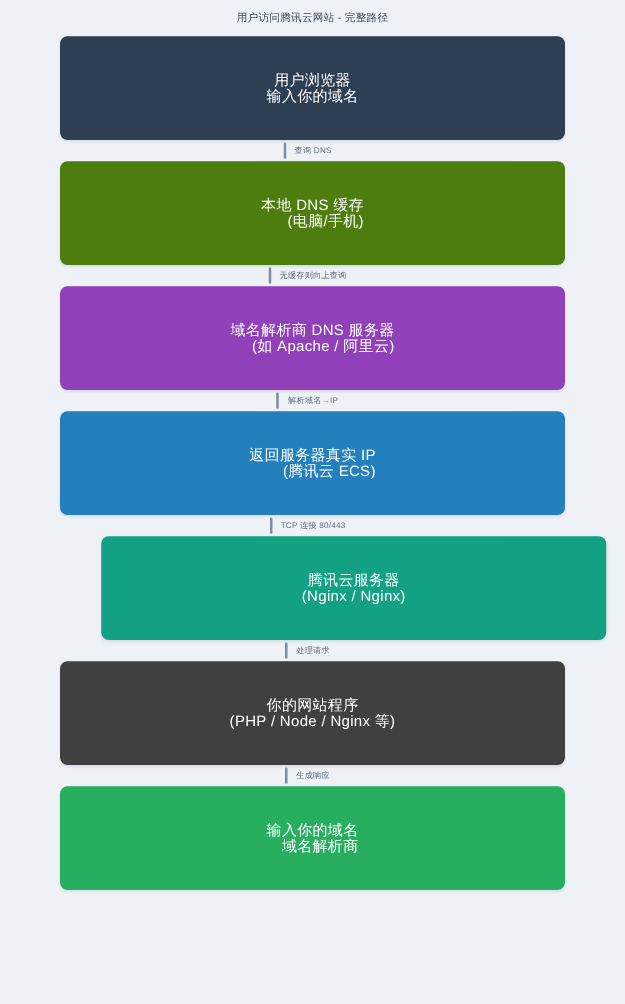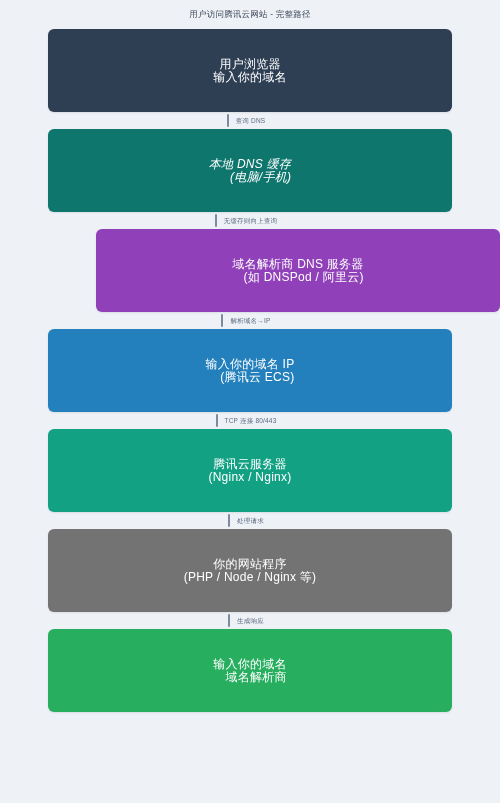--- a/index.html
+++ b/index.html
@@ -104,77 +104,77 @@
       </div>
     </div>
 
     <div class="connector">
       <div class="connector-inner">
         <span class="connector-bar"></span>
         <span class="connector-label">查询 DNS</span>
       </div>
     </div>
 
-    <div class="node" style="background: #0f766e; font-style: italic;">
+    <div class="node" style="background: #4d7c0f;">
       <div class="node-text">
         <span class="line1">本地 DNS 缓存</span>
         <span class="line2">(电脑/手机)</span>
       </div>
     </div>
 
     <div class="connector">
       <div class="connector-inner">
         <span class="connector-bar"></span>
         <span class="connector-label">无缓存则向上查询</span>
       </div>
     </div>
 
-    <div class="node" style="background: rgb(144, 64, 184); margin-left: 48px;">
+    <div class="node" style="background: rgb(144, 64, 184);">
       <div class="node-text">
         <span class="line1">域名解析商 DNS 服务器</span>
-        <span class="line2">(如 DNSPod / 阿里云)</span>
+        <span class="line2">(如 Apache / 阿里云)</span>
       </div>
     </div>
 
     <div class="connector">
       <div class="connector-inner">
         <span class="connector-bar"></span>
         <span class="connector-label">解析域名→IP</span>
       </div>
     </div>
 
     <div class="node" style="background: rgb(35, 128, 189);">
       <div class="node-text">
-        <span class="line1">输入你的域名 IP</span>
+        <span class="line1">返回服务器真实 IP</span>
         <span class="line2">(腾讯云 ECS)</span>
       </div>
     </div>
 
     <div class="connector">
       <div class="connector-inner">
         <span class="connector-bar"></span>
         <span class="connector-label">TCP 连接 80/443</span>
       </div>
     </div>
 
-    <div class="node" style="background: rgb(19, 161, 132);">
+    <div class="node" style="background: rgb(19, 161, 132); margin-left: 33px;">
       <div class="node-text">
         <span class="line1">腾讯云服务器</span>
         <span class="line2">(Nginx / Nginx)</span>
       </div>
     </div>
 
     <div class="connector">
       <div class="connector-inner">
         <span class="connector-bar"></span>
         <span class="connector-label">处理请求</span>
       </div>
     </div>
 
-    <div class="node" style="background: #737373;">
+    <div class="node" style="background: #404040;">
       <div class="node-text">
         <span class="line1">你的网站程序</span>
         <span class="line2">(PHP / Node / Nginx 等)</span>
       </div>
     </div>
 
     <div class="connector">
       <div class="connector-inner">
         <span class="connector-bar"></span>
         <span class="connector-label">生成响应</span>

